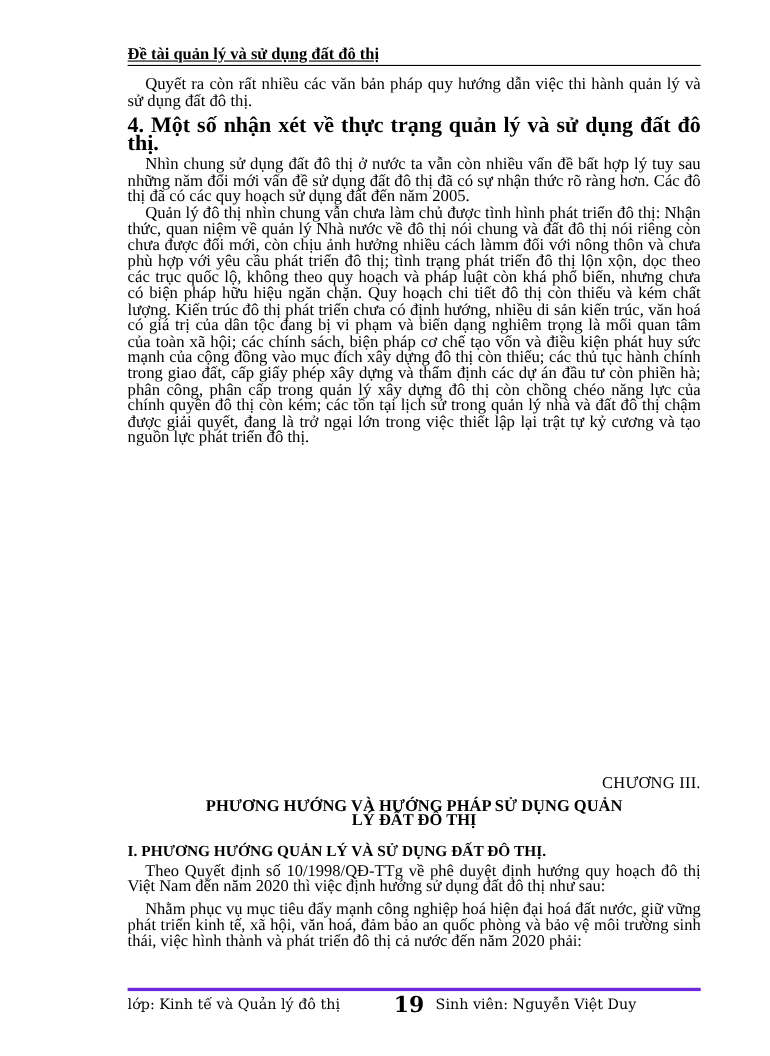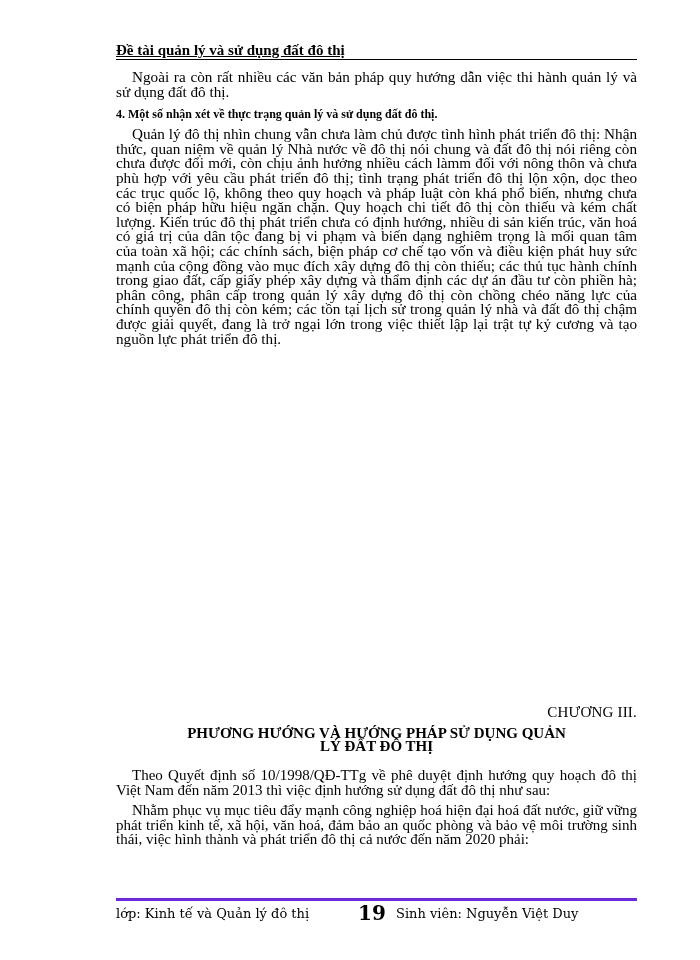--- a/index.html
+++ b/index.html
@@ -6,21 +6,21 @@
   body { width: 700px; height: 960px; position: relative; overflow: hidden;
          font-family: "Liberation Serif", "DejaVu Serif", serif; color: #000; }
   .page { position: absolute; left: 0; top: 0; width: 572px; height: 960px; }
   .header { position: absolute; left: 116px; top: 43px; width: 521px;
             border-bottom: 1px solid #000; font-weight: bold; font-size: 15px;
             line-height: 15px; padding-bottom: 1px; }
   .header span { text-decoration: underline; }
   .body { position: absolute; left: 116px; top: 70px; width: 521px; font-size: 15.2px;
           line-height: 14.6px; text-align: justify; }
   .p { margin: 0; text-indent: 16px; }
-  .h4 { font-weight: bold; font-size: 12px; margin: 7px 0 5px 0; line-height: 16px; }
+  .h4 { font-weight: bold; font-size: 20px; margin: 7px 0 5px 0; line-height: 16px; }
   .chapter { position: absolute; left: 116px; width: 521px; text-align: center; }
   .ch-num { top: 704px; font-size: 15px; line-height: 16px; letter-spacing: 0.2px; text-align: right; }
   .ch-title { top: 727px; font-weight: bold; font-size: 15px; line-height: 13px; }
   .sec { position: absolute; left: 116px; top: 768px; width: 521px; font-size: 15px;
          line-height: 14.6px; text-align: justify; }
   .sec-h { font-weight: bold; font-size: 14px; margin: 0 0 2px 0; }
   .sec .p + .p { margin-top: 6px; }
   .footer { position: absolute; left: 116px; top: 898px; width: 521px;
             border-top: 3px solid #6d28d9; font-family: "DejaVu Serif", serif; font-size: 13px;
             line-height: 16px; padding-top: 3px; }
@@ -31,33 +31,35 @@
 </head>
 <body>
 
 <div class="page">
 
   <div class="header">
     <span>Đề tài quản lý và sử dụng đất đô thị</span>
   </div>
 
   <div class="body">
-    <p class="p">Ngoài ra còn rất nhiều các văn bản pháp quy hướng dẫn việc thi hành quản lý và sử dụng đất đô thị.</p>
+    <p class="p">Quyết ra còn rất nhiều các văn bản pháp quy hướng dẫn việc thi hành quản lý và sử dụng đất đô thị.</p>
     <div class="h4">4. Một số nhận xét về thực trạng quản lý và sử dụng đất đô thị.</div>
+    <p class="p">Nhìn chung sử dụng đất đô thị ở nước ta vẫn còn nhiều vấn đề bất hợp lý tuy sau những năm đổi mới vấn đề sử dụng đất đô thị đã có sự nhận thức rõ ràng hơn. Các đô thị đã có các quy hoạch sử dụng đất đến năm 2005.</p>
     <p class="p">Quản lý đô thị nhìn chung vẫn chưa làm chủ được tình hình phát triển đô thị: Nhận thức, quan niệm về quản lý Nhà nước về đô thị nói chung và đất đô thị nói riêng còn chưa được đổi mới, còn chịu ảnh hưởng nhiều cách làmm đối với nông thôn và chưa phù hợp với yêu cầu phát triển đô thị; tình trạng phát triển đô thị lộn xộn, dọc theo các trục quốc lộ, không theo quy hoạch và pháp luật còn khá phổ biến, nhưng chưa có biện pháp hữu hiệu ngăn chặn. Quy hoạch chi tiết đô thị còn thiếu và kém chất lượng. Kiến trúc đô thị phát triển chưa có định hướng, nhiều di sản kiến trúc, văn hoá có giá trị của dân tộc đang bị vi phạm và biến dạng nghiêm trọng là mối quan tâm của toàn xã hội; các chính sách, biện pháp cơ chế tạo vốn và điều kiện phát huy sức mạnh của cộng đồng vào mục đích xây dựng đô thị còn thiếu; các thủ tục hành chính trong giao đất, cấp giấy phép xây dựng và thẩm định các dự án đầu tư còn phiền hà; phân công, phân cấp trong quản lý xây dựng đô thị còn chồng chéo năng lực của chính quyền đô thị còn kém; các tồn tại lịch sử trong quản lý nhà và đất đô thị chậm được giải quyết, đang là trở ngại lớn trong việc thiết lập lại trật tự kỷ cương và tạo nguồn lực phát triển đô thị.</p>
   </div>
 
   <div class="chapter ch-num">CHƯƠNG III.</div>
   <div class="chapter ch-title">
     <div>PHƯƠNG HƯỚNG VÀ HƯỚNG PHÁP SỬ DỤNG QUẢN</div>
     <div>LÝ ĐẤT ĐÔ THỊ</div>
   </div>
 
   <div class="sec">
-    <p class="p">Theo Quyết định số 10/1998/QĐ-TTg về phê duyệt định hướng quy hoạch đô thị Việt Nam đến năm 2013 thì việc định hướng sử dụng đất đô thị như sau:</p>
+    <div class="sec-h">I. PHƯƠNG HƯỚNG QUẢN LÝ VÀ SỬ DỤNG ĐẤT ĐÔ THỊ.</div>
+    <p class="p">Theo Quyết định số 10/1998/QĐ-TTg về phê duyệt định hướng quy hoạch đô thị Việt Nam đến năm 2020 thì việc định hướng sử dụng đất đô thị như sau:</p>
     <p class="p">Nhằm phục vụ mục tiêu đẩy mạnh công nghiệp hoá hiện đại hoá đất nước, giữ vững phát triển kinh tế, xã hội, văn hoá, đảm bảo an quốc phòng và bảo vệ môi trường sinh thái, việc hình thành và phát triển đô thị cả nước đến năm 2020 phải:</p>
   </div>
 
   <div class="footer">
     <span class="left">lớp: Kinh tế và Quản lý đô thị</span>
     <span class="num">19</span>
     <span class="right">Sinh viên: Nguyễn Việt Duy</span>
   </div>
 
 </div>

